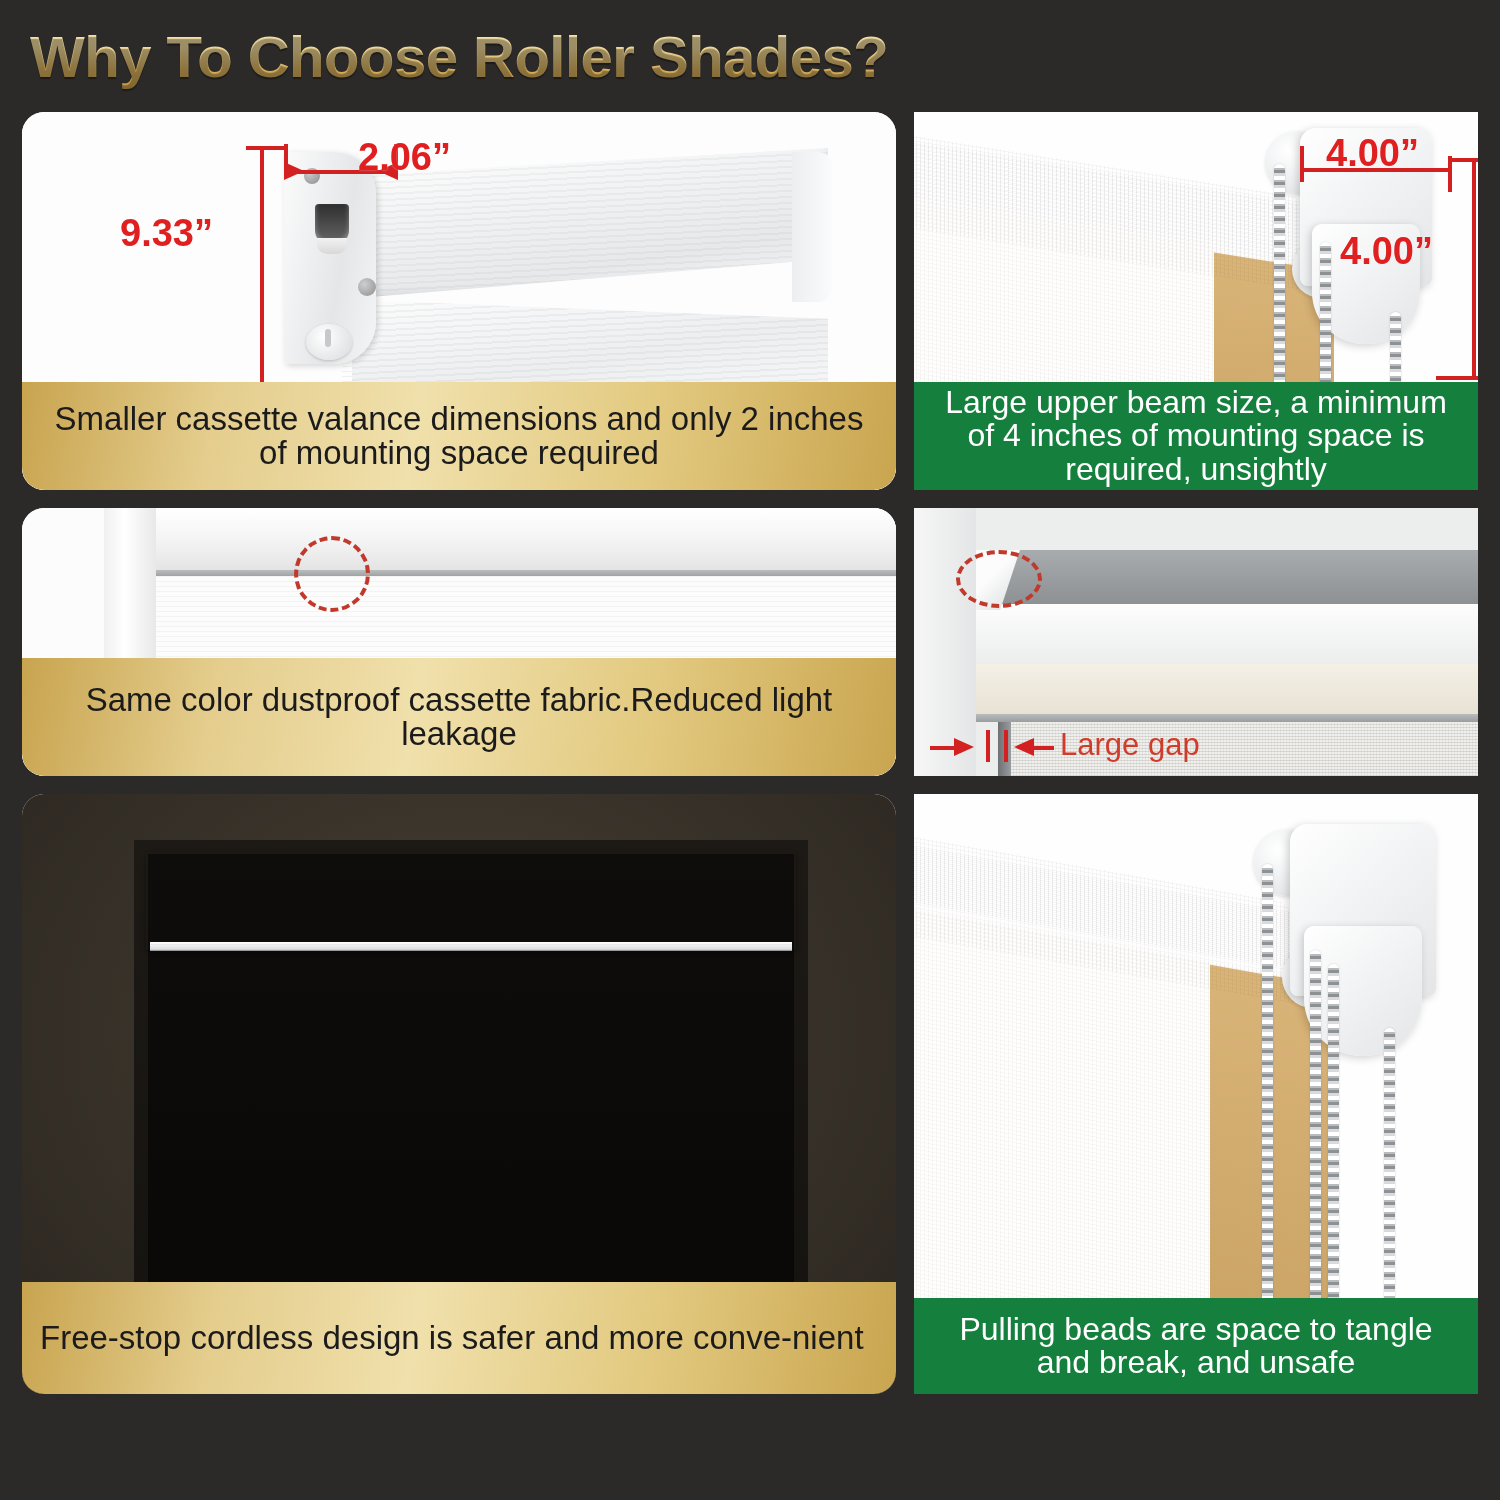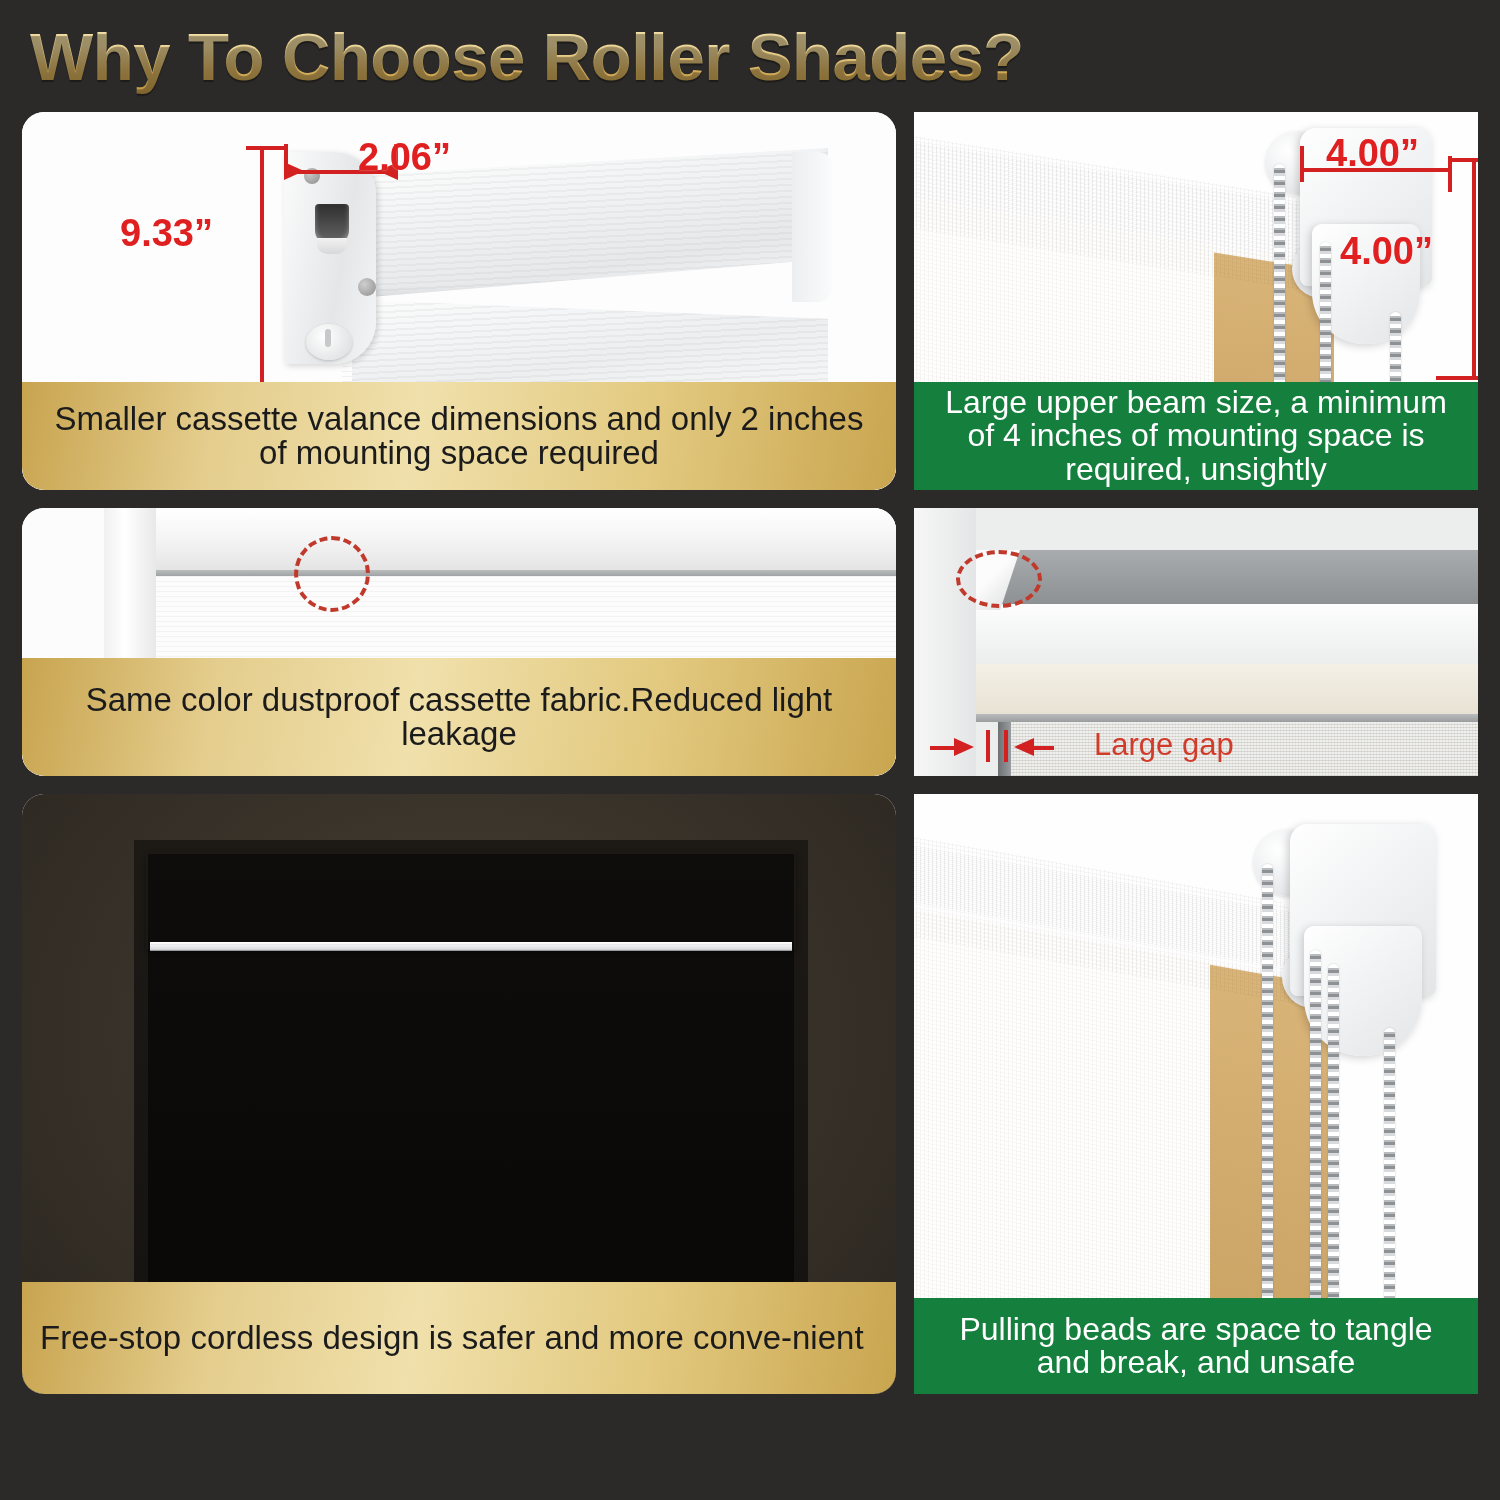--- a/index.html
+++ b/index.html
@@ -7,21 +7,21 @@
   body {
     background:#2b2a28;
     font-family:"Liberation Sans", sans-serif;
     overflow:hidden;
     position:relative;
   }
 
   
   .title-bar { height:112px; display:flex; align-items:center; padding-left:30px; }
   .title {
-    font-size:67px; font-weight:bold; letter-spacing:-0.5px;
+    font-size:58px; font-weight:bold; letter-spacing:-0.5px;
     background:linear-gradient(180deg,#f6e6b2 0%,#f0d898 38%,#d6ae5a 72%,#c49c46 100%);
     -webkit-background-clip:text; background-clip:text; color:transparent;
     -webkit-text-fill-color:transparent;
     text-shadow:0 2px 1px rgba(0,0,0,.35);
     white-space:nowrap;
   }
 
   
   .grid { position:absolute; top:112px; left:0; width:1500px; height:1388px; padding:0 22px 22px 22px; }
   .row { display:flex; gap:18px; width:100%; }
@@ -357,21 +357,21 @@
           <div class="p4-jamb"></div>
 
           <div class="dashring" style="left:42px; top:42px; width:86px; height:58px;"></div>
 
           <div class="arr-stem" style="left:16px; top:238px; width:26px;"></div>
           <div class="arrow right" style="left:40px; top:230px;"></div>
           <div class="gapbar" style="left:72px; top:222px; height:32px;"></div>
           <div class="gapbar" style="left:90px; top:222px; height:32px;"></div>
           <div class="arrow left" style="left:100px; top:230px;"></div>
           <div class="arr-stem" style="left:120px; top:238px; width:20px;"></div>
-          <div class="arr-txt" style="left:146px; top:219px;padding-left:34px;">Large gap</div>
+          <div class="arr-txt" style="left:146px; top:219px;">Large gap</div>
         </div>
       </div>
     </div>
   </div>
 
   <div class="row row-3 r3">
 
     <div class="col-l">
       <div class="panel good">
         <div class="photo">

